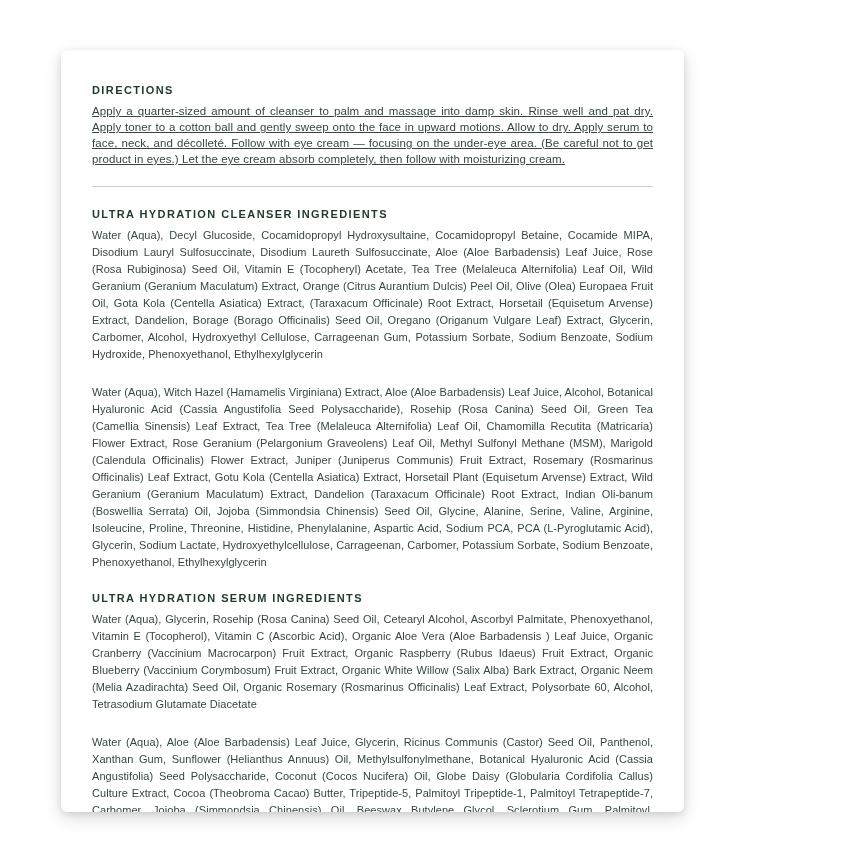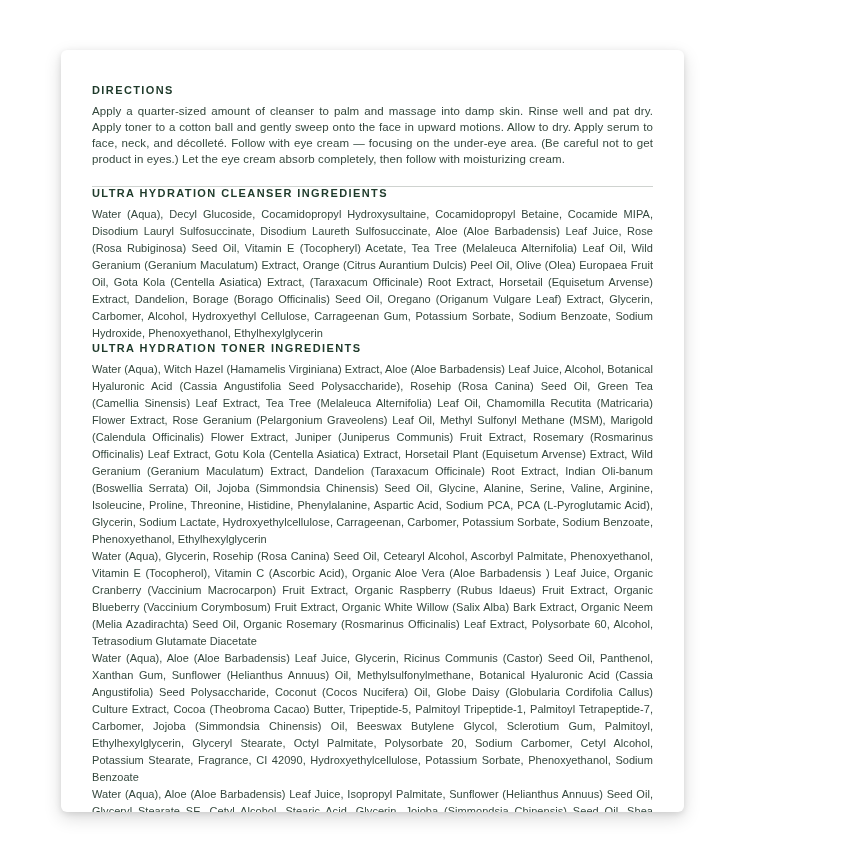--- a/index.html
+++ b/index.html
@@ -39,27 +39,27 @@
     text-transform: uppercase;
   }
   .directions p {
     margin: 0;
     font-size: 11.5px;
     line-height: 16px;
     color: #33473c;
     text-align: justify;
     letter-spacing: 0.1px;
   }
-  .directions p.usage { margin-bottom: 15px; }
+  .directions p.usage { margin-bottom: 15px; text-decoration: underline; }
   hr.divider {
     border: none;
     border-top: 1px solid #cfd3d0;
     margin: 19px 0 0 0;
   }
-  .ingredients { }
+  .ingredients { margin-top: 21px; }
   .ingredients p {
     margin: 0;
     font-size: 11px;
     line-height: 17px;
     color: #33473c;
     text-align: justify;
     letter-spacing: 0.05px;
   }
 </style>
 </head>
@@ -74,25 +74,25 @@
     </section>
 
     <hr class="divider">
 
     <section class="ingredients">
       <h2 class="sec-heading">ULTRA HYDRATION CLEANSER INGREDIENTS</h2>
       <p>Water (Aqua), Decyl Glucoside, Cocamidopropyl Hydroxysultaine, Cocamidopropyl Betaine, Cocamide MIPA, Disodium Lauryl Sulfosuccinate, Disodium Laureth Sulfosuccinate, Aloe (Aloe Barbadensis) Leaf Juice, Rose (Rosa Rubiginosa) Seed Oil, Vitamin E (Tocopheryl) Acetate, Tea Tree (Melaleuca Alternifolia) Leaf Oil, Wild Geranium (Geranium Maculatum) Extract, Orange (Citrus Aurantium Dulcis) Peel Oil, Olive (Olea) Europaea Fruit Oil, Gota Kola (Centella Asiatica) Extract, (Taraxacum Officinale) Root Extract, Horsetail (Equisetum Arvense) Extract, Dandelion, Borage (Borago Officinalis) Seed Oil, Oregano (Origanum Vulgare Leaf) Extract, Glycerin, Carbomer, Alcohol, Hydroxyethyl Cellulose, Carrageenan Gum, Potassium Sorbate, Sodium Benzoate, Sodium Hydroxide, Phenoxyethanol, Ethylhexylglycerin</p>
     </section>
 
     <section class="ingredients">
-      <h2 class="sec-heading">ULTRA HYDRATION TONER INGREDIENTS</h2>
       <p>Water (Aqua), Witch Hazel (Hamamelis Virginiana) Extract, Aloe (Aloe Barbadensis) Leaf Juice, Alcohol, Botanical Hyaluronic Acid (Cassia Angustifolia Seed Polysaccharide), Rosehip (Rosa Canina) Seed Oil, Green Tea (Camellia Sinensis) Leaf Extract, Tea Tree (Melaleuca Alternifolia) Leaf Oil, Chamomilla Recutita (Matricaria) Flower Extract, Rose Geranium (Pelargonium Graveolens) Leaf Oil, Methyl Sulfonyl Methane (MSM), Marigold (Calendula Officinalis) Flower Extract, Juniper (Juniperus Communis) Fruit Extract, Rosemary (Rosmarinus Officinalis) Leaf Extract, Gotu Kola (Centella Asiatica) Extract, Horsetail Plant (Equisetum Arvense) Extract, Wild Geranium (Geranium Maculatum) Extract, Dandelion (Taraxacum Officinale) Root Extract, Indian Oli-banum (Boswellia Serrata) Oil, Jojoba (Simmondsia Chinensis) Seed Oil, Glycine, Alanine, Serine, Valine, Arginine, Isoleucine, Proline, Threonine, Histidine, Phenylalanine, Aspartic Acid, Sodium PCA, PCA (L-Pyroglutamic Acid), Glycerin, Sodium Lactate, Hydroxyethylcellulose, Carrageenan, Carbomer, Potassium Sorbate, Sodium Benzoate, Phenoxyethanol, Ethylhexylglycerin</p>
     </section>
 
     <section class="ingredients">
+      <h2 class="sec-heading">ULTRA HYDRATION SERUM INGREDIENTS</h2>
       <p>Water (Aqua), Glycerin, Rosehip (Rosa Canina) Seed Oil, Cetearyl Alcohol, Ascorbyl Palmitate, Phenoxyethanol, Vitamin E (Tocopherol), Vitamin C (Ascorbic Acid), Organic Aloe Vera (Aloe Barbadensis ) Leaf Juice, Organic Cranberry (Vaccinium Macrocarpon) Fruit Extract, Organic Raspberry (Rubus Idaeus) Fruit Extract, Organic Blueberry (Vaccinium Corymbosum) Fruit Extract, Organic White Willow (Salix Alba) Bark Extract, Organic Neem (Melia Azadirachta) Seed Oil, Organic Rosemary (Rosmarinus Officinalis) Leaf Extract, Polysorbate 60, Alcohol, Tetrasodium Glutamate Diacetate</p>
     </section>
 
     <section class="ingredients">
       <p>Water (Aqua), Aloe (Aloe Barbadensis) Leaf Juice, Glycerin, Ricinus Communis (Castor) Seed Oil, Panthenol, Xanthan Gum, Sunflower (Helianthus Annuus) Oil, Methylsulfonylmethane, Botanical Hyaluronic Acid (Cassia Angustifolia) Seed Polysaccharide, Coconut (Cocos Nucifera) Oil, Globe Daisy (Globularia Cordifolia Callus) Culture Extract, Cocoa (Theobroma Cacao) Butter, Tripeptide-5, Palmitoyl Tripeptide-1, Palmitoyl Tetrapeptide-7, Carbomer, Jojoba (Simmondsia Chinensis) Oil, Beeswax Butylene Glycol, Sclerotium Gum, Palmitoyl, Ethylhexylglycerin, Glyceryl Stearate, Octyl Palmitate, Polysorbate 20, Sodium Carbomer, Cetyl Alcohol, Potassium Stearate, Fragrance, CI 42090, Hydroxyethylcellulose, Potassium Sorbate, Phenoxyethanol, Sodium Benzoate</p>
     </section>
 
     <section class="ingredients">
       <p>Water (Aqua), Aloe (Aloe Barbadensis) Leaf Juice, Isopropyl Palmitate, Sunflower (Helianthus Annuus) Seed Oil, Glyceryl Stearate SE, Cetyl Alcohol, Stearic Acid, Glycerin, Jojoba (Simmondsia Chinensis) Seed Oil, Shea (Butyrospermum Parkii) Butter, Green Tea (Camellia Sinensis) Leaf Extract, Botanical Hyaluronic Acid (Cassia Angustifolia Seed Polysaccharide), Licorice (Glycyrrhiza Glabra) Extract, Mushroom (Ganoderma Lucidum) Extract, Gotu Kola (Centella Asiatica) Extract, Wild Geranium (Geranium Maculatum) Extract, Horsetail (Equisetum Arvense) Extract, Dandelion (Taraxacum Officinale) Root Extract, Lemon Balm (Melissa Officinalis) Extract, Panax, Ginseng Root Extract, Anis (Anisum) Fruit Extract, Horseradish (Cochlearia Armoracia) Root Extract, Magnolia Vine (Schisandra Chinensis) Fruit Extract, Fennel (Foeniculum Vulgare) Fruit Extract, Xanthan Gum, Panthenol, Vitamin E Acetate (Tocopherol Acetate), Hydroxyethylcellulose, Ethanol, Ethylhexylglycerin, Phenoxyethanol</p>
     </section>

